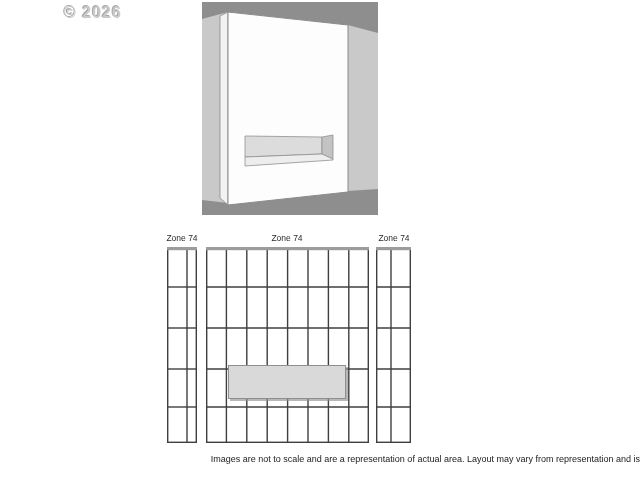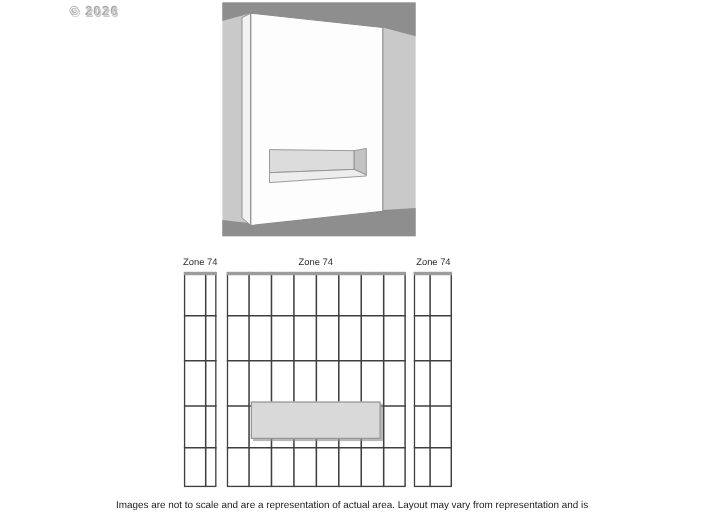--- a/index.html
+++ b/index.html
@@ -2,42 +2,42 @@
 <html><head>
 <meta charset="utf-8">
 <style>
   html,body { margin:0; padding:0; background:#ffffff; }
   .screen {
     position:relative; width:640px; height:480px; background:#ffffff;
     font-family:"Liberation Sans", sans-serif; overflow:hidden;
   }
   .watermark {
     position:absolute; left:64px; top:4px;
-    font-size:12px; font-weight:bold; letter-spacing:1px;
+    font-size:16px; font-weight:bold; letter-spacing:1px;
     color:#c9c9c9;
     text-shadow:-1px -1px 0 #a8a8a8, 1px 1px 1px #ffffff;
   }
   .render3d { position:absolute; left:202px; top:2px; width:176px; height:213px; }
   .zone-label {
     position:absolute; top:233px; transform:translateX(-50%);
     font-size:8.5px; color:#2a2a2a; white-space:nowrap;text-align:center;
   }
   .zl-left   { left:182px; }
   .zl-center { left:287px; }
   .zl-right  { left:394px; }
   .diagram { position:absolute; left:0; top:0; width:640px; height:480px; }
   .zone { position:absolute; z-index:1; }
   .overlay-rect {
     position:absolute; left:228px; top:365px; width:116px; height:32px;
     background:#d9d9d9; border:1px solid #8f8f8f; z-index:2;
     box-shadow:2px 2px 0 rgba(145,145,145,0.65);
   }
   .disclaimer {
     position:absolute; left:0; top:454px; width:640px;
-    text-align:center; font-size:9px; line-height:11.5px; color:#1a1a1a;
+    text-align:right; font-size:9px; line-height:11.5px; color:#1a1a1a;
   }
 </style>
 </head>
 <body>
 
 <div class="screen">
 
   <div class="watermark">© 2026</div>
 
   <svg class="render3d" viewBox="0 0 176 213">

